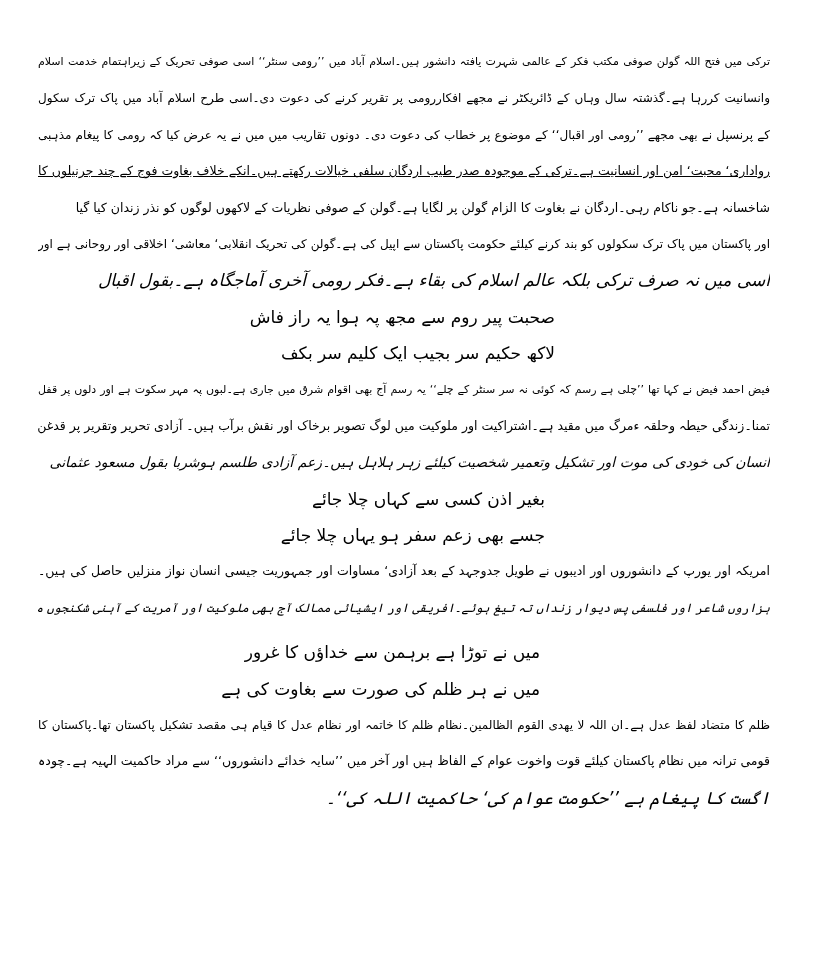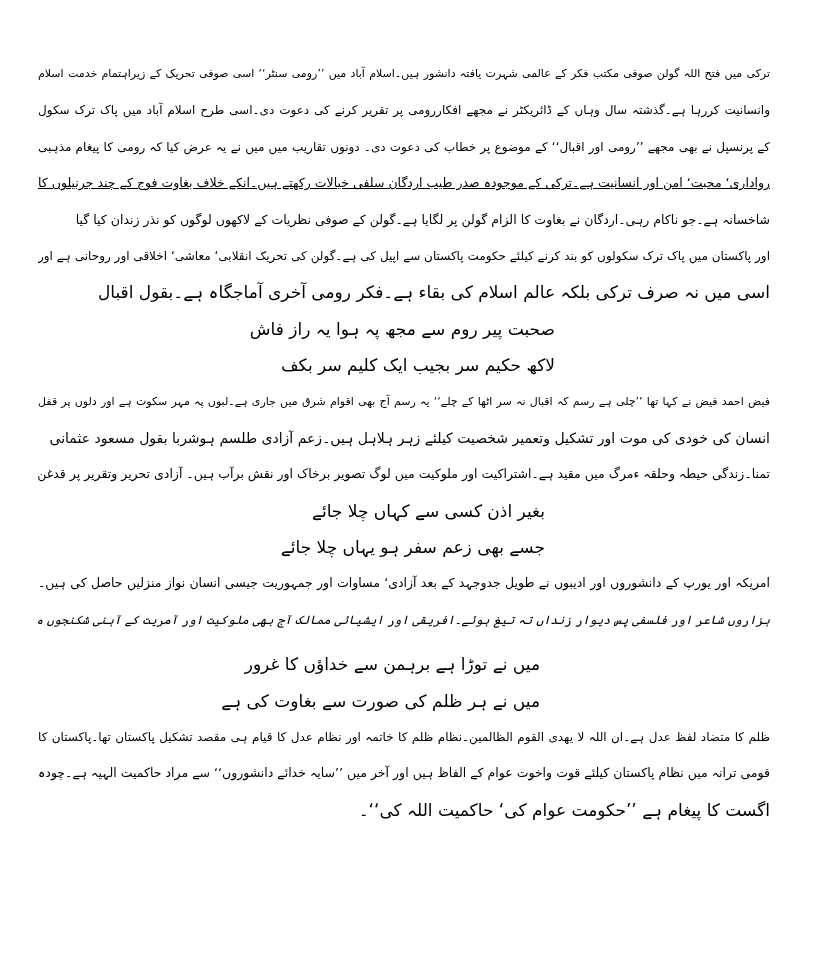--- a/index.html
+++ b/index.html
@@ -11,36 +11,37 @@
     width: 815px;
     height: 968px;
     overflow: hidden;
     position: relative;
     font-family: "DejaVu Sans", sans-serif;
     color: #000000;
   }
   .page {
     position: absolute;
     left: 38px;
-    top: 56px;
+    top: 44px;
     width: 732px;
     direction: rtl;
   }
   .line {
     height: 36.4px;
     line-height: 36.4px;
     font-size: 17px;
     white-space: nowrap;
     overflow: hidden;
     text-align: justify;
     text-align-last: justify;
     direction: rtl;
   }
   .line.last {
     text-align-last: right;
+    font-style: italic;
   }
   .verse {
     height: 36.4px;
     line-height: 36.4px;
     font-size: 17px;
     white-space: nowrap;
     direction: rtl;
   }
   .verse-iqbal { padding-right: 215px; }
   .verse-masood { padding-right: 225px; }
@@ -60,23 +61,23 @@
     <div class="line" style="font-size: 12.5px; margin-left: 36px;">شاخسانہ ہے۔جو ناکام رہی۔اردگان نے بغاوت کا الزام گولن پر لگایا ہے۔گولن کے صوفی نظریات کے لاکھوں لوگوں کو نذر زندان کیا گیا ہے</div>
     <div class="line" style="font-size: 12px;">اور پاکستان میں پاک ترک سکولوں کو بند کرنے کیلئے حکومت پاکستان سے اپیل کی ہے۔گولن کی تحریک انقلابی‘ معاشی‘ اخلاقی اور روحانی ہے اور</div>
     <div class="line last">اسی میں نہ صرف ترکی بلکہ عالم اسلام کی بقاء ہے۔فکر رومی آخری آماجگاہ ہے۔بقول اقبال</div>
   </div>
   <div>
     <div class="verse verse-iqbal">صحبت پیر روم سے مجھ پہ ہوا یہ راز فاش</div>
     <div class="verse verse-iqbal">لاکھ حکیم سر بجیب ایک کلیم سر بکف</div>
   </div>
 
   <div>
-    <div class="line" style="font-size: 11px;">فیض احمد فیض نے کہا تھا ’’چلی ہے رسم کہ اقبال نہ سر اٹھا کے چلے‘‘ یہ رسم آج بھی اقوام شرق میں جاری ہے۔لبوں پہ مہر سکوت ہے اور دلوں پر قفل</div>
+    <div class="line" style="font-size: 11px;">فیض احمد فیض نے کہا تھا ’’چلی ہے رسم کہ کوئی نہ سر سنٹر کے چلے‘‘ یہ رسم آج بھی اقوام شرق میں جاری ہے۔لبوں پہ مہر سکوت ہے اور دلوں پر قفل</div>
+    <div class="line" style="font-size: 12.5px;">تمنا۔زندگی حیطہ وحلقہ ءمرگ میں مقید ہے۔اشتراکیت اور ملوکیت میں لوگ تصویر برخاک اور نقش برآب ہیں۔ آزادی تحریر وتقریر پر قدغن</div>
     <div class="line last" style="font-size: 14px;">انسان کی خودی کی موت اور تشکیل وتعمیر شخصیت کیلئے زہر ہلاہل ہیں۔زعم آزادی طلسم ہوشربا بقول مسعود عثمانی</div>
-    <div class="line" style="font-size: 12.5px;">تمنا۔زندگی حیطہ وحلقہ ءمرگ میں مقید ہے۔اشتراکیت اور ملوکیت میں لوگ تصویر برخاک اور نقش برآب ہیں۔ آزادی تحریر وتقریر پر قدغن</div>
   </div>
   <div>
     <div class="verse verse-masood">بغیر اذن کسی سے کہاں چلا جائے</div>
     <div class="verse verse-masood">جسے بھی زعم سفر ہو یہاں چلا جائے</div>
   </div>
 
   <div>
     <div class="line" style="font-size: 12.5px;">امریکہ اور یورپ کے دانشوروں اور ادیبوں نے طویل جدوجہد کے بعد آزادی‘ مساوات اور جمہوریت جیسی انسان نواز منزلیں حاصل کی ہیں۔</div>
     <div class="line" style="font-size: 12px; font-style: italic;">ہزاروں شاعر اور فلسفی پس دیوار زنداں تہ تیغ ہوئے۔افریقی اور ایشیائی ممالک آج بھی ملوکیت اور آمریت کے آہنی شکنجوں میں جکڑے ہیں۔</div>
   </div>

